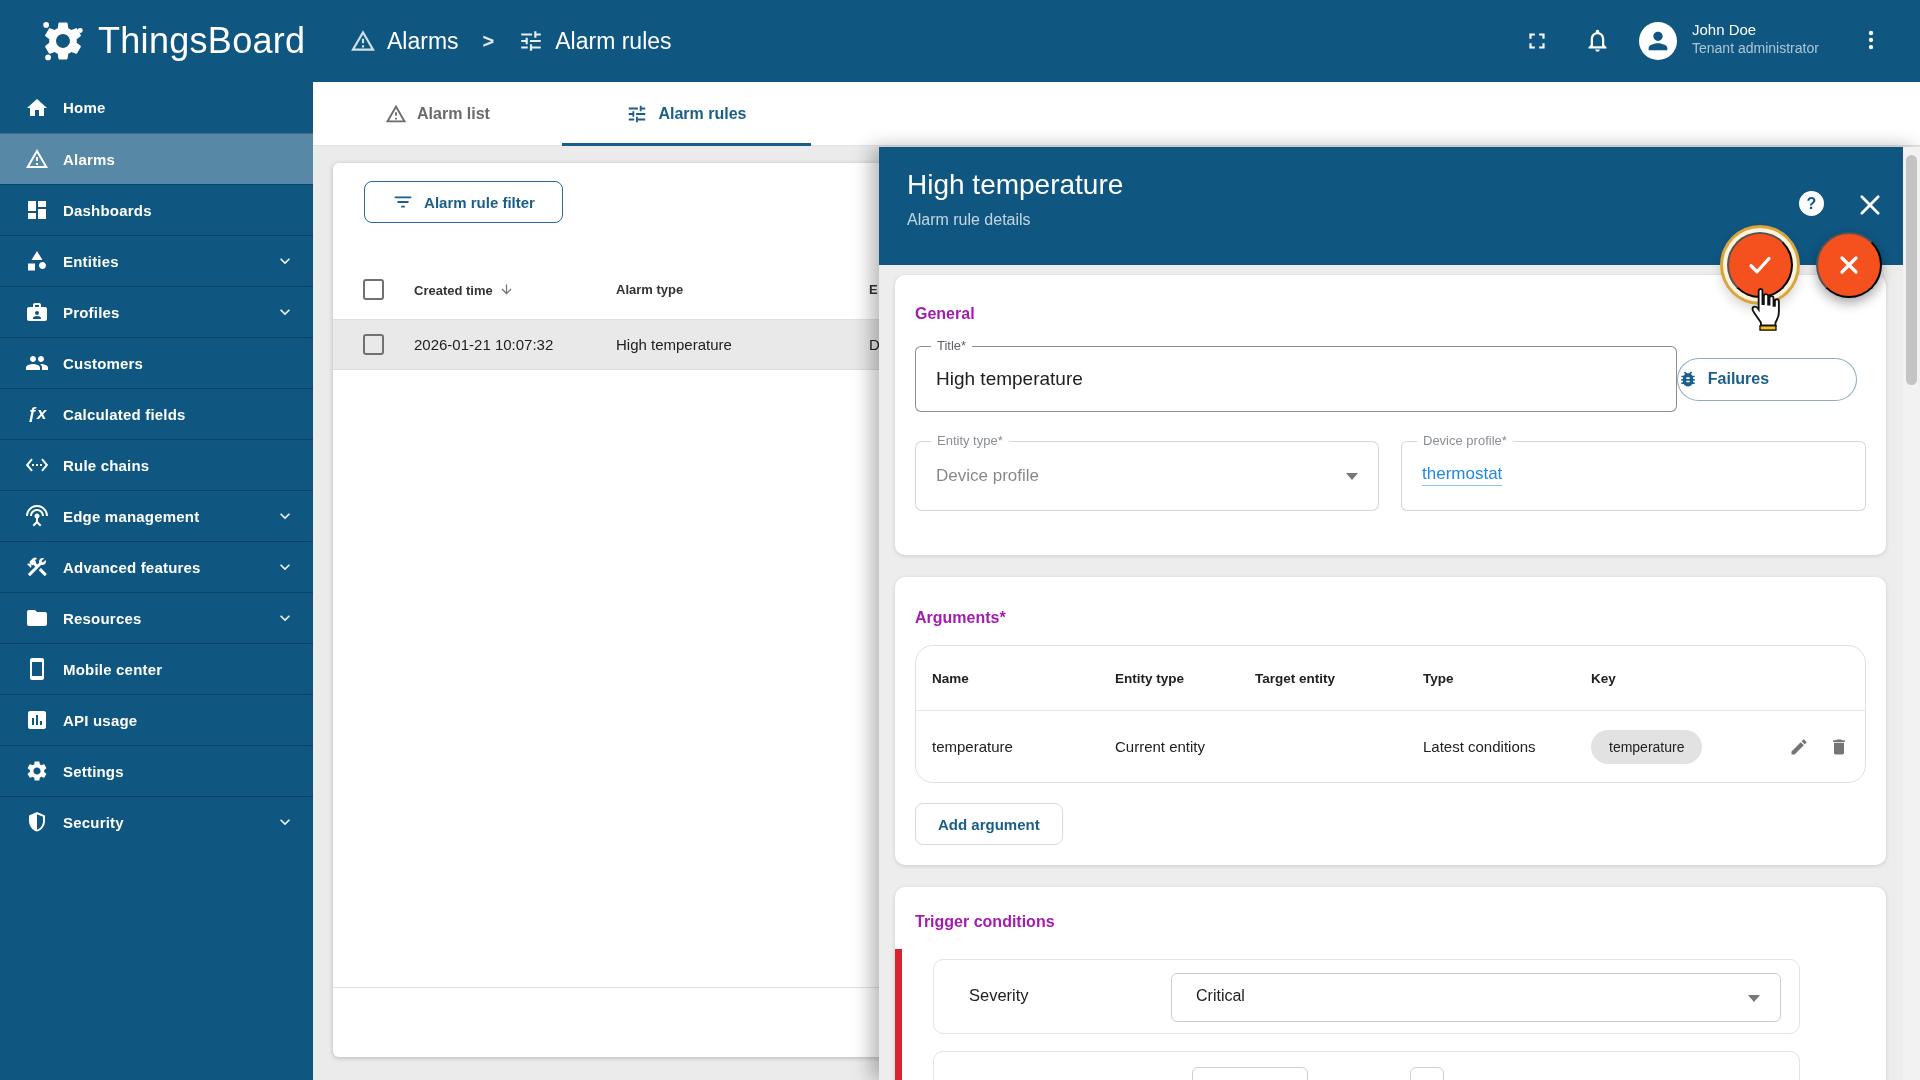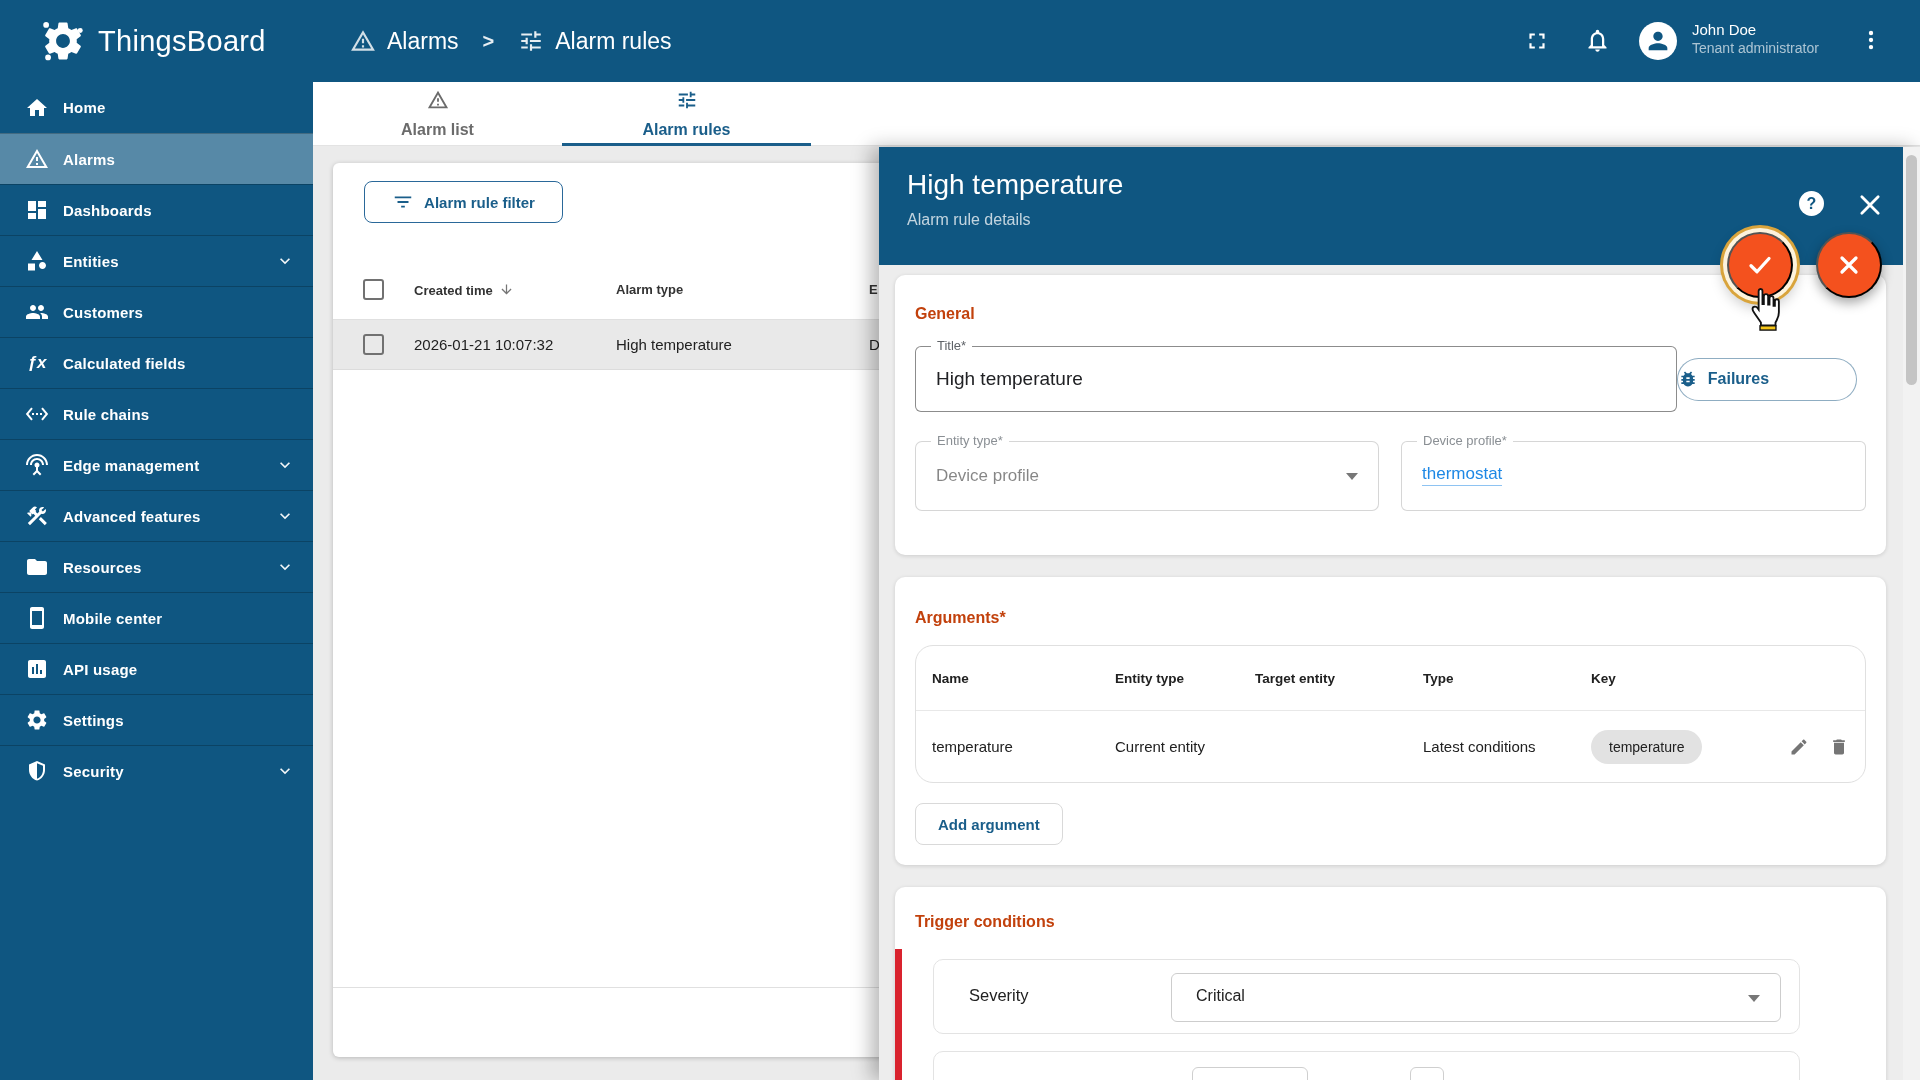--- a/index.html
+++ b/index.html
@@ -4,21 +4,21 @@
 <style>
   * { margin:0; padding:0; box-sizing:border-box; }
   html,body { width:1920px; height:1080px; overflow:hidden; }
   body { font-family:"Liberation Sans","DejaVu Sans",sans-serif; background:#ebebeb; color:#212121; }
   svg { display:block; }
   #app { position:relative; width:1920px; height:1080px; overflow:hidden; background:#ebebeb; }
 
   
   .topbar { position:absolute; left:0; top:0; width:1920px; height:82px; background:#0f5681; z-index:30; }
   .logo { position:absolute; left:40px; top:0; height:82px; display:flex; align-items:center; gap:12px; color:#fff; }
-  .logo-text { font-size:29px; font-weight:500; letter-spacing:.3px; }
+  .logo-text { font-size:36px; font-weight:500; letter-spacing:.3px; }
   .breadcrumb { position:absolute; left:350px; top:0; height:82px; display:flex; align-items:center; color:#fff; }
   .crumb { display:flex; align-items:center; gap:11px; font-size:23px; font-weight:400; }
   .crumb .ci { opacity:.9; }
   .crumb-sep { margin:0 24px; font-size:20px; font-weight:700; color:rgba(255,255,255,.9); }
   .top-ic { position:absolute; color:#fff; cursor:pointer; }
   .tb-fullscreen { left:1524px; top:28px; }
   .tb-bell { left:1584px; top:27px; }
   .tb-avatar { left:1639px; top:22px; width:38px; height:38px; border-radius:50%; background:#fff; display:flex; align-items:center; justify-content:center; color:#0f5681; }
   .user-info { position:absolute; left:1692px; top:20px; color:#fff; }
   .user-name { font-size:15px; line-height:19px; }
@@ -29,21 +29,21 @@
   .sidebar { position:absolute; left:0; top:82px; width:313px; height:998px; background:#0f5681; z-index:20; }
   .side-item { position:relative; height:51px; display:flex; align-items:center; padding:0 18px 0 25px; color:#fff; border-top:1px solid rgba(0,0,0,.22); cursor:pointer; }
   .side-item:first-child { border-top:none; }
   .side-item.selected { background:rgba(255,255,255,.3); }
   .side-label { margin-left:14px; font-size:15px; font-weight:600; letter-spacing:.2px; }
   .side-chevron { margin-left:auto; opacity:.95; }
   .fx-glyph { width:24px; font-style:italic; font-weight:700; font-size:17px; text-align:center; }
 
   
   .tabbar { position:absolute; left:313px; top:82px; width:1607px; height:64px; background:#fff; border-bottom:1px solid #e3e3e3; display:flex; z-index:5; }
-  .tab { position:relative; width:249px; height:64px; display:flex; align-items:center; justify-content:center; gap:10px; font-size:16px; font-weight:600; cursor:pointer;flex-direction:column; }
+  .tab { position:relative; width:249px; height:64px; display:flex; align-items:center; justify-content:center; gap:10px; font-size:16px; font-weight:600; cursor:pointer; }
   .tab.inactive { color:#6b6b6b; }
   .tab.active { color:#1a5e8a; }
   .tab.active .tab-underline { position:absolute; left:0; right:0; bottom:0; height:3px; background:#1a5e8a; }
 
   
   .list-card { position:absolute; left:333px; top:163px; width:1569px; height:894px; background:#fff; border-radius:6px; box-shadow:0 1px 5px rgba(0,0,0,.22); z-index:4; overflow:hidden; }
   .filter-btn { position:absolute; left:31px; top:18px; width:199px; height:42px; border:1.5px solid #2a6899; border-radius:8px; background:#fff; display:flex; align-items:center; justify-content:center; gap:10px; color:#1a5e8a; font-size:15px; font-weight:600; cursor:pointer; }
   .thead-row { position:absolute; left:0; top:97px; width:100%; height:60px; border-bottom:1px solid #e0e0e0; }
   .tbody-row { position:absolute; left:0; top:157px; width:100%; height:50px; background:#e9e9e9; border-bottom:1px solid #dcdcdc; cursor:pointer; }
   .cb { position:absolute; left:30px; width:21px; height:21px; border:2px solid #717171; border-radius:3px; background:transparent; cursor:pointer; }
@@ -61,21 +61,21 @@
   .panel-subtitle { position:absolute; left:28px; top:64px; font-size:16px; color:rgba(255,255,255,.75); }
   .help-btn { position:absolute; right:96px; top:44px; width:25px; height:25px; border-radius:50%; background:#fff; color:#0f5681; font-size:16px; font-weight:700; display:flex; align-items:center; justify-content:center; cursor:pointer; }
   .close-btn { position:absolute; right:36px; top:44px; color:#fff; cursor:pointer; }
   .fab { position:absolute; width:66px; height:66px; border-radius:50%; background:#f4511e; display:flex; align-items:center; justify-content:center; box-shadow:0 5px 12px rgba(0,0,0,.35); cursor:pointer; z-index:12; }
   .fab-check { left:848px; top:85px; box-shadow:0 0 0 4px #fdf3dd, 0 0 0 7px #d9a43c, 0 6px 14px 4px rgba(0,0,0,.22); }
   .fab-x { left:937px; top:85px; }
   .cursor-hand { position:absolute; left:866px; top:138px; z-index:15; pointer-events:none; }
 
   .panel-body { position:absolute; left:0; top:118px; width:100%; height:815px; padding:10px 34px 0 16px; overflow:hidden; }
   .card { background:#fff; border-radius:10px; box-shadow:0 1px 4px rgba(0,0,0,.14); }
-  .sec-heading { font-size:16px; font-weight:700; color:#c2410c; }
+  .sec-heading { font-size:16px; font-weight:700; color:#a21caf; }
 
   
   .card-general { height:280px; padding:30px 20px 0 20px; margin-bottom:22px; }
   .gen-row1 { display:flex; align-items:center; margin-top:23px; }
   .field { position:relative; border:1px solid rgba(0,0,0,.45); border-radius:6px; height:66px; background:#fff; }
   .field.disabled { border-color:rgba(0,0,0,.16); }
   .field-label { position:absolute; top:-9px; left:15px; background:#fff; padding:0 6px; font-size:13px; color:#5f6368; }
   .field.disabled .field-label { color:#8a8f94; }
   .field-value { position:absolute; left:20px; top:0; line-height:64px; font-size:19px; color:#202124; }
   .field-title { width:765px; }
@@ -206,20 +206,33 @@
         </span>
       <span class="side-label">Dashboards</span>
     </div>
     <div class="side-item">
       <span>
           <svg width="24" height="24" viewBox="0 0 24 24" fill="#fff">
             <path d="M12 2 6.5 11h11L12 2zM17.5 13c-1.93 0-3.5 1.57-3.5 3.5s1.57 3.5 3.5 3.5 3.5-1.57 3.5-3.5-1.57-3.5-3.5-3.5zM3 21.5h7v-7H3v7z"></path>
           </svg>
         </span>
       <span class="side-label">Entities</span>
+      <span class="side-chevron">
+          <svg width="20" height="20" viewBox="0 0 24 24" fill="#fff">
+            <path d="M16.59 8.59L12 13.17 7.41 8.59 6 10l6 6 6-6z"></path>
+          </svg>
+        </span>
+    </div>
+    <div class="side-item">
+      <span>
+          <svg width="24" height="24" viewBox="0 0 24 24" fill="#fff">
+            <path d="M20 7h-4V5c0-1.1-.9-2-2-2h-4c-1.1 0-2 .9-2 2v2H4c-1.1 0-2 .9-2 2v10c0 1.1.9 2 2 2h16c1.1 0 2-.9 2-2V9c0-1.1-.9-2-2-2zM10 5h4v2h-4V5zm2 6c1.1 0 2 .9 2 2s-.9 2-2 2-2-.9-2-2 .9-2 2-2zm4 8H8v-.57c0-.81.48-1.53 1.22-1.85a6.95 6.95 0 0 1 5.56 0A2.01 2.01 0 0 1 16 18.43V19z"></path>
+          </svg>
+        </span>
+      <span class="side-label">Profiles</span>
       <span class="side-chevron">
           <svg width="20" height="20" viewBox="0 0 24 24" fill="#fff">
             <path d="M16.59 8.59L12 13.17 7.41 8.59 6 10l6 6 6-6z"></path>
           </svg>
         </span>
     </div>
     <div class="side-item">
       <span>
           <svg width="24" height="24" viewBox="0 0 24 24" fill="#fff">
             <path d="M16 11c1.66 0 2.99-1.34 2.99-3S17.66 5 16 5s-3 1.34-3 3 1.34 3 3 3zm-8 0c1.66 0 2.99-1.34 2.99-3S9.66 5 8 5 5 6.34 5 8s1.34 3 3 3zm0 2c-2.33 0-7 1.17-7 3.5V19h14v-2.5c0-2.33-4.67-3.5-7-3.5zm8 0c-.29 0-.62.02-.97.05 1.16.84 1.97 1.97 1.97 3.45V19h6v-2.5c0-2.33-4.67-3.5-7-3.5z"></path>

